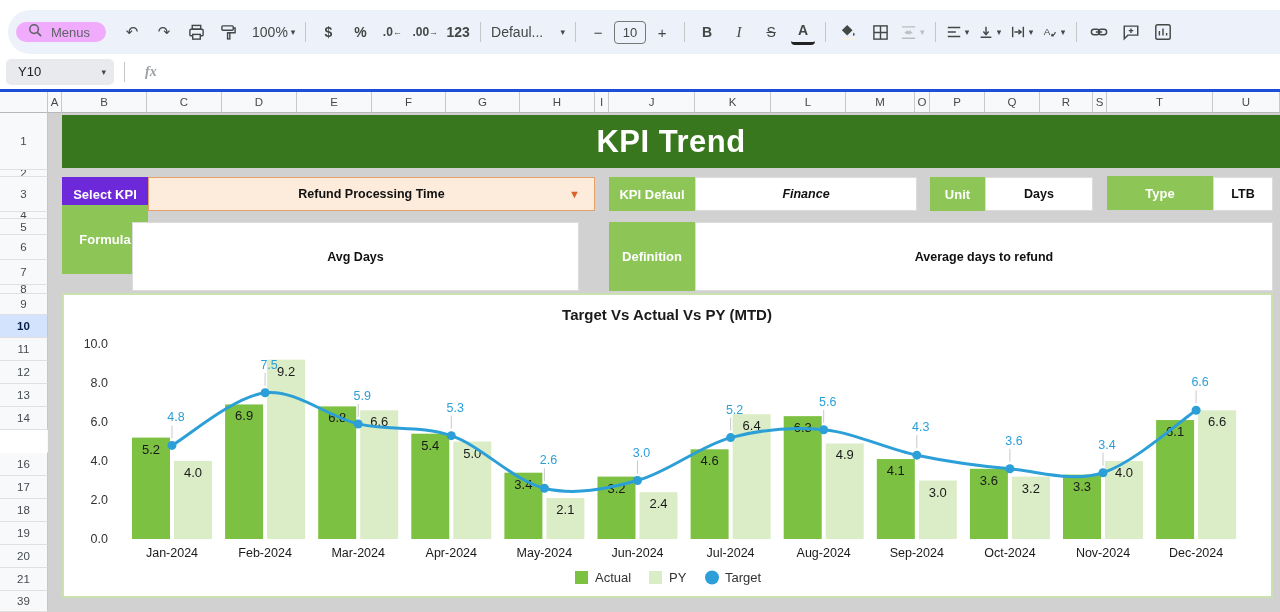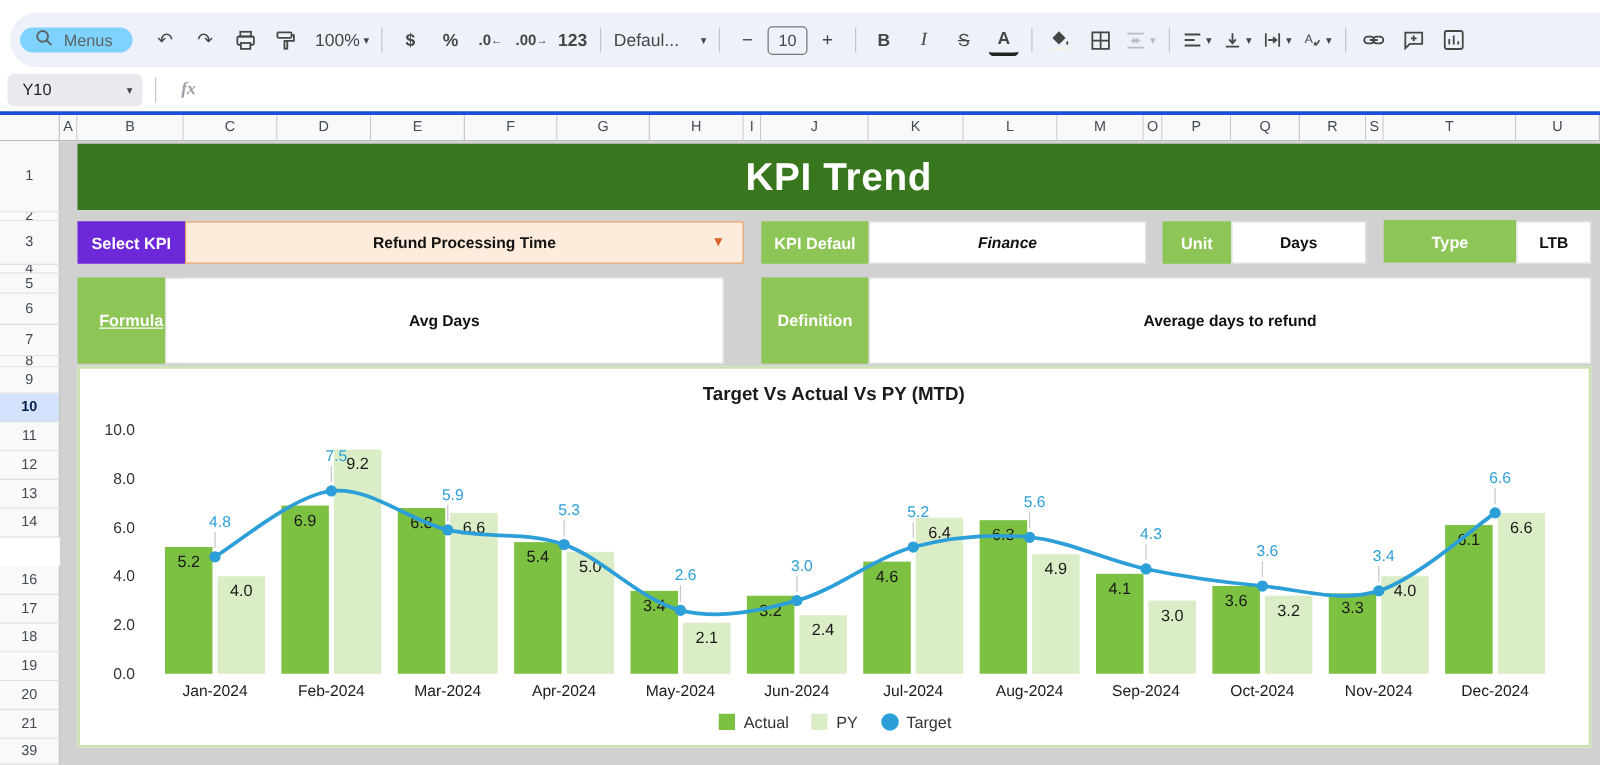--- a/index.html
+++ b/index.html
@@ -9,21 +9,21 @@
 
   
   .top-strip { height:10px; background:#ffffff; }
   .toolbar {
     position:absolute; left:8px; right:0; top:10px; height:44px;
     background:#edf2fa; border-radius:22px 0 0 22px;
     display:flex; align-items:center; overflow:hidden; white-space:nowrap;
     color:#444746; font-size:13px;
   }
   .menus-pill {
-    margin-left:8px; height:20px; padding:0 16px 0 12px; background:#7dd3fc;
+    margin-left:8px; height:20px; padding:0 16px 0 12px; background:#f0abfc;
     border-radius:15px; display:flex; align-items:center; gap:8px; color:#5f6368;
     flex:0 0 auto;
   }
   .tb-btn { display:inline-flex; align-items:center; justify-content:center;
     min-width:24px; height:26px; margin:0 4px; color:#444746; font-size:14px;
     flex:0 0 auto; border-radius:4px; }
   .tb-btn svg { display:block; }
   .tb-txt { font-weight:bold; }
   .tb-sym { font-size:15px; }
   .caret { font-size:9px; color:#444746; margin-left:3px; }
@@ -317,21 +317,21 @@
       <div class="abs valbox" style="left:937px; top:64px; width:108px; height:34px;">
           <span>Days</span>
         </div>
       <div class="abs chip green" style="left:1059px; top:63px; width:106px; height:34px;">
           <span>Type</span>
         </div>
       <div class="abs valbox" style="left:1165px; top:64px; width:60px; height:34px;">
           <span>LTB</span>
         </div>
 
-      <div class="abs chip green" style="left:14px; top:109px; width:86px; height:69px;text-decoration:underline;">
+      <div class="abs chip green" style="left:14px; top:92px; width:86px; height:69px;">
           <span>Formula</span>
         </div>
       <div class="abs valbox" style="left:84px; top:109px; width:447px; height:69px;">
           <span>Avg Days</span>
         </div>
       <div class="abs chip green" style="left:561px; top:109px; width:86px; height:69px;">
           <span>Definition</span>
         </div>
       <div class="abs valbox" style="left:647px; top:109px; width:578px; height:69px;">
           <span>Average days to refund</span>

